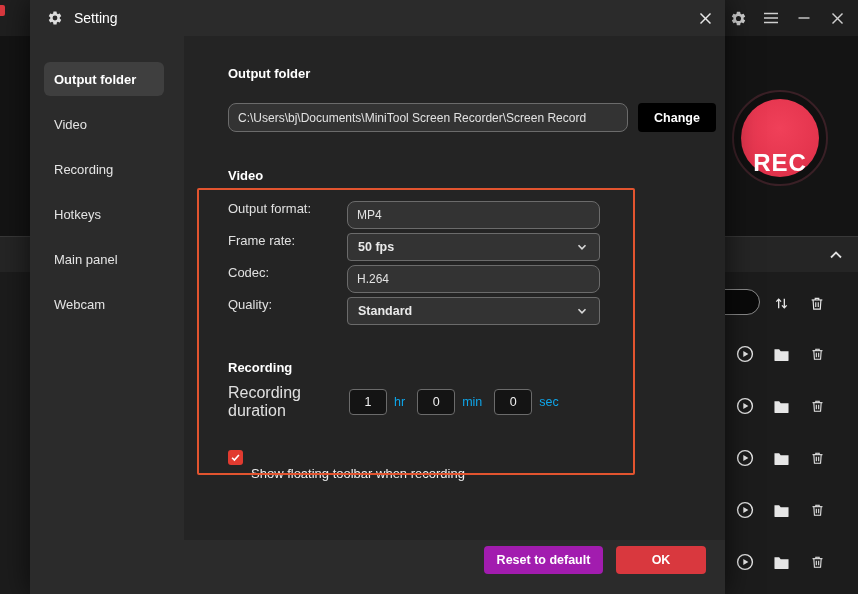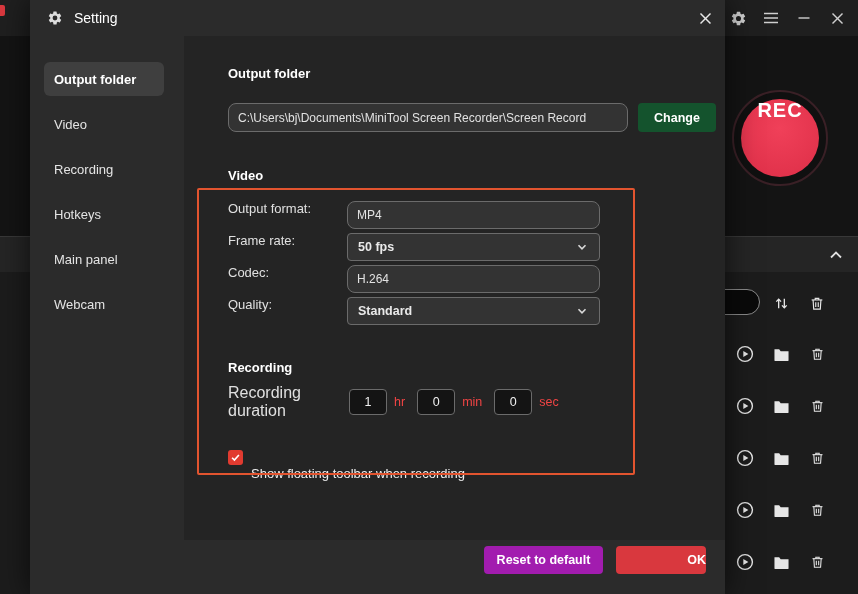--- a/index.html
+++ b/index.html
@@ -35,22 +35,22 @@
   .rec-button {
     position: absolute; left: 732px; top: 54px; width: 96px; height: 96px;
     border-radius: 50%;
     background: #101010;
     border: 2px solid #3a2026;
     display: flex; align-items: center; justify-content: center;
   }
   .rec-inner {
     width: 78px; height: 78px; border-radius: 50%;
     background: radial-gradient(circle at 50% 38%, #f04059, var(--rec-red, #dd2e47));
-    display: flex; align-items: flex-start; justify-content: center;
-    color: #fff; font-size: 20px; font-weight: bold; letter-spacing: 1px;
+    display: flex; align-items: flex-end; justify-content: center;
+    color: #fff; font-size: 24px; font-weight: bold; letter-spacing: 1px;
   }
 
   .panel-strip {
     position: absolute; left: 0; top: 236px; width: 858px; height: 36px;
     background: #252525; border-top: 1px solid #383838;
   }
   .collapse-btn { position: absolute; right: 13px; top: 9px; width: 18px; height: 18px; display:flex; align-items:center; justify-content:center; }
 
   .list-area {
     position: absolute; left: 0; top: 272px; width: 858px; height: 322px;
@@ -104,21 +104,21 @@
   .head-3 { margin-top: 35px; }
 
   .path-row { margin-top: 22px; display: flex; gap: 10px; }
   .text-input {
     height: 29px; background: #333333; border: 1px solid #6b6b6b; border-radius: 8px;
     color: #e2e2e2; font-size: 12px; padding: 0 9px;
     font-family: "Liberation Sans", "DejaVu Sans", sans-serif; outline: none;
   }
   .path-input { width: 400px; }
   .change-btn {
-    width: 78px; height: 29px; background: #14532d; border: none; border-radius: 4px;
+    width: 78px; height: 29px; background: #000000; border: none; border-radius: 4px;
     color: #ffffff; font-size: 12.5px; font-weight: bold; cursor: pointer;
     font-family: "Liberation Sans", "DejaVu Sans", sans-serif;
   }
 
   .highlight-box {
     position: absolute; left: 13px; top: 152px; width: 438px; height: 287px;
     border: 2px solid var(--highlight-orange, #e2542f); border-radius: 2px;
     pointer-events: none;
   }
 
@@ -133,42 +133,42 @@
   }
   .select-box .sel-text { font-weight: bold; }
 
   .duration-row { margin-top: 13px; display: flex; align-items: center; height: 27px; }
   .duration-label { width: 121px; font-size: 16px; color: #e0e0e0; }
   .mini-input {
     width: 38px; height: 26px; background: #141414; border: 1px solid #6b6b6b; border-radius: 4px;
     color: #f0f0f0; font-size: 12.5px; text-align: center; outline: none;
     font-family: "Liberation Sans", "DejaVu Sans", sans-serif;
   }
-  .unit { font-size: 12.5px; color: #ef4444; margin: 0 12px 0 7px; }
+  .unit { font-size: 12.5px; color: #0ea5e9; margin: 0 12px 0 7px; }
 
   .checkbox-row { margin-top: 19px; display: flex; align-items: center; gap: 8px; }
   .checkbox {
     width: 15px; height: 15px; border-radius: 3px;
     background: var(--checkbox-red, #e13b30);
     display: flex; align-items: center; justify-content: center; cursor: pointer;
   }
   .checkbox-label { font-size: 13px; color: #efefef; margin-top: 32px; }
 
   .dlg-footer {
     flex: 0 0 54px; background: #2b2b2b;
     display: flex; justify-content: flex-end; align-items: flex-start;
     padding: 6px 19px 0 0; gap: 13px;
   }
   .btn {
     height: 28px; border: none; border-radius: 4px; cursor: pointer;
     font-size: 12.5px; font-weight: bold; color: #ffffff;
     font-family: "Liberation Sans", "DejaVu Sans", sans-serif;
   }
   .reset-btn { width: 119px; background: #a21caf; }
-  .ok-btn { width: 90px; background: var(--accent-red, #d9383e); text-align: right; }
+  .ok-btn { width: 90px; background: var(--accent-red, #d9383e); }
 
   svg { display: block; }
 </style>
 </head>
 <body>
 
 <div class="app">
 
   <div class="titlebar">
     <div class="logo-cut"></div>

